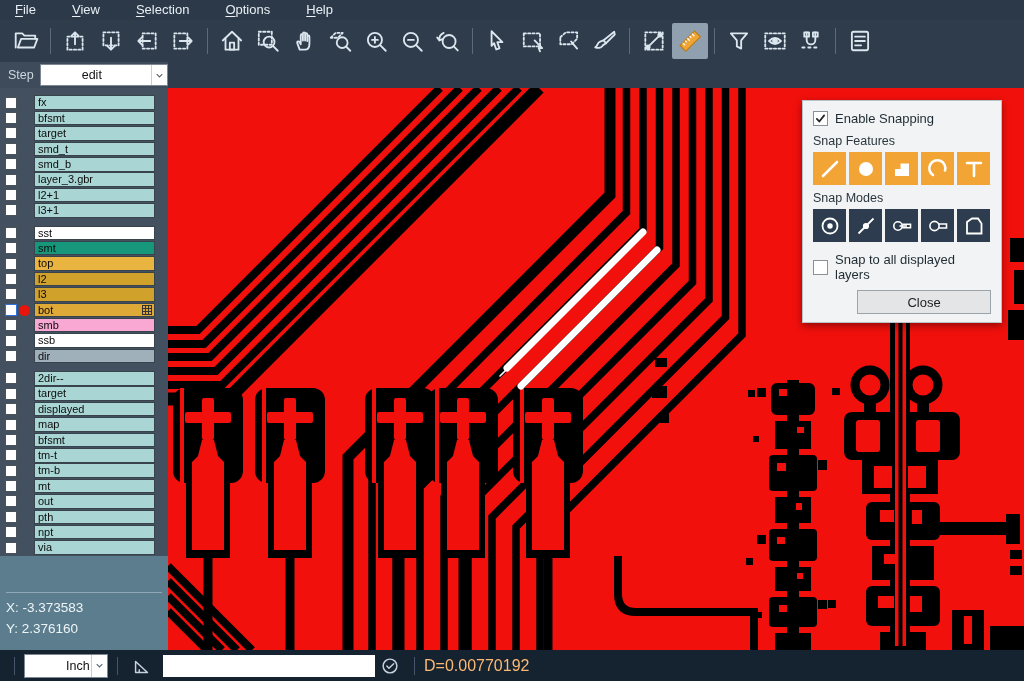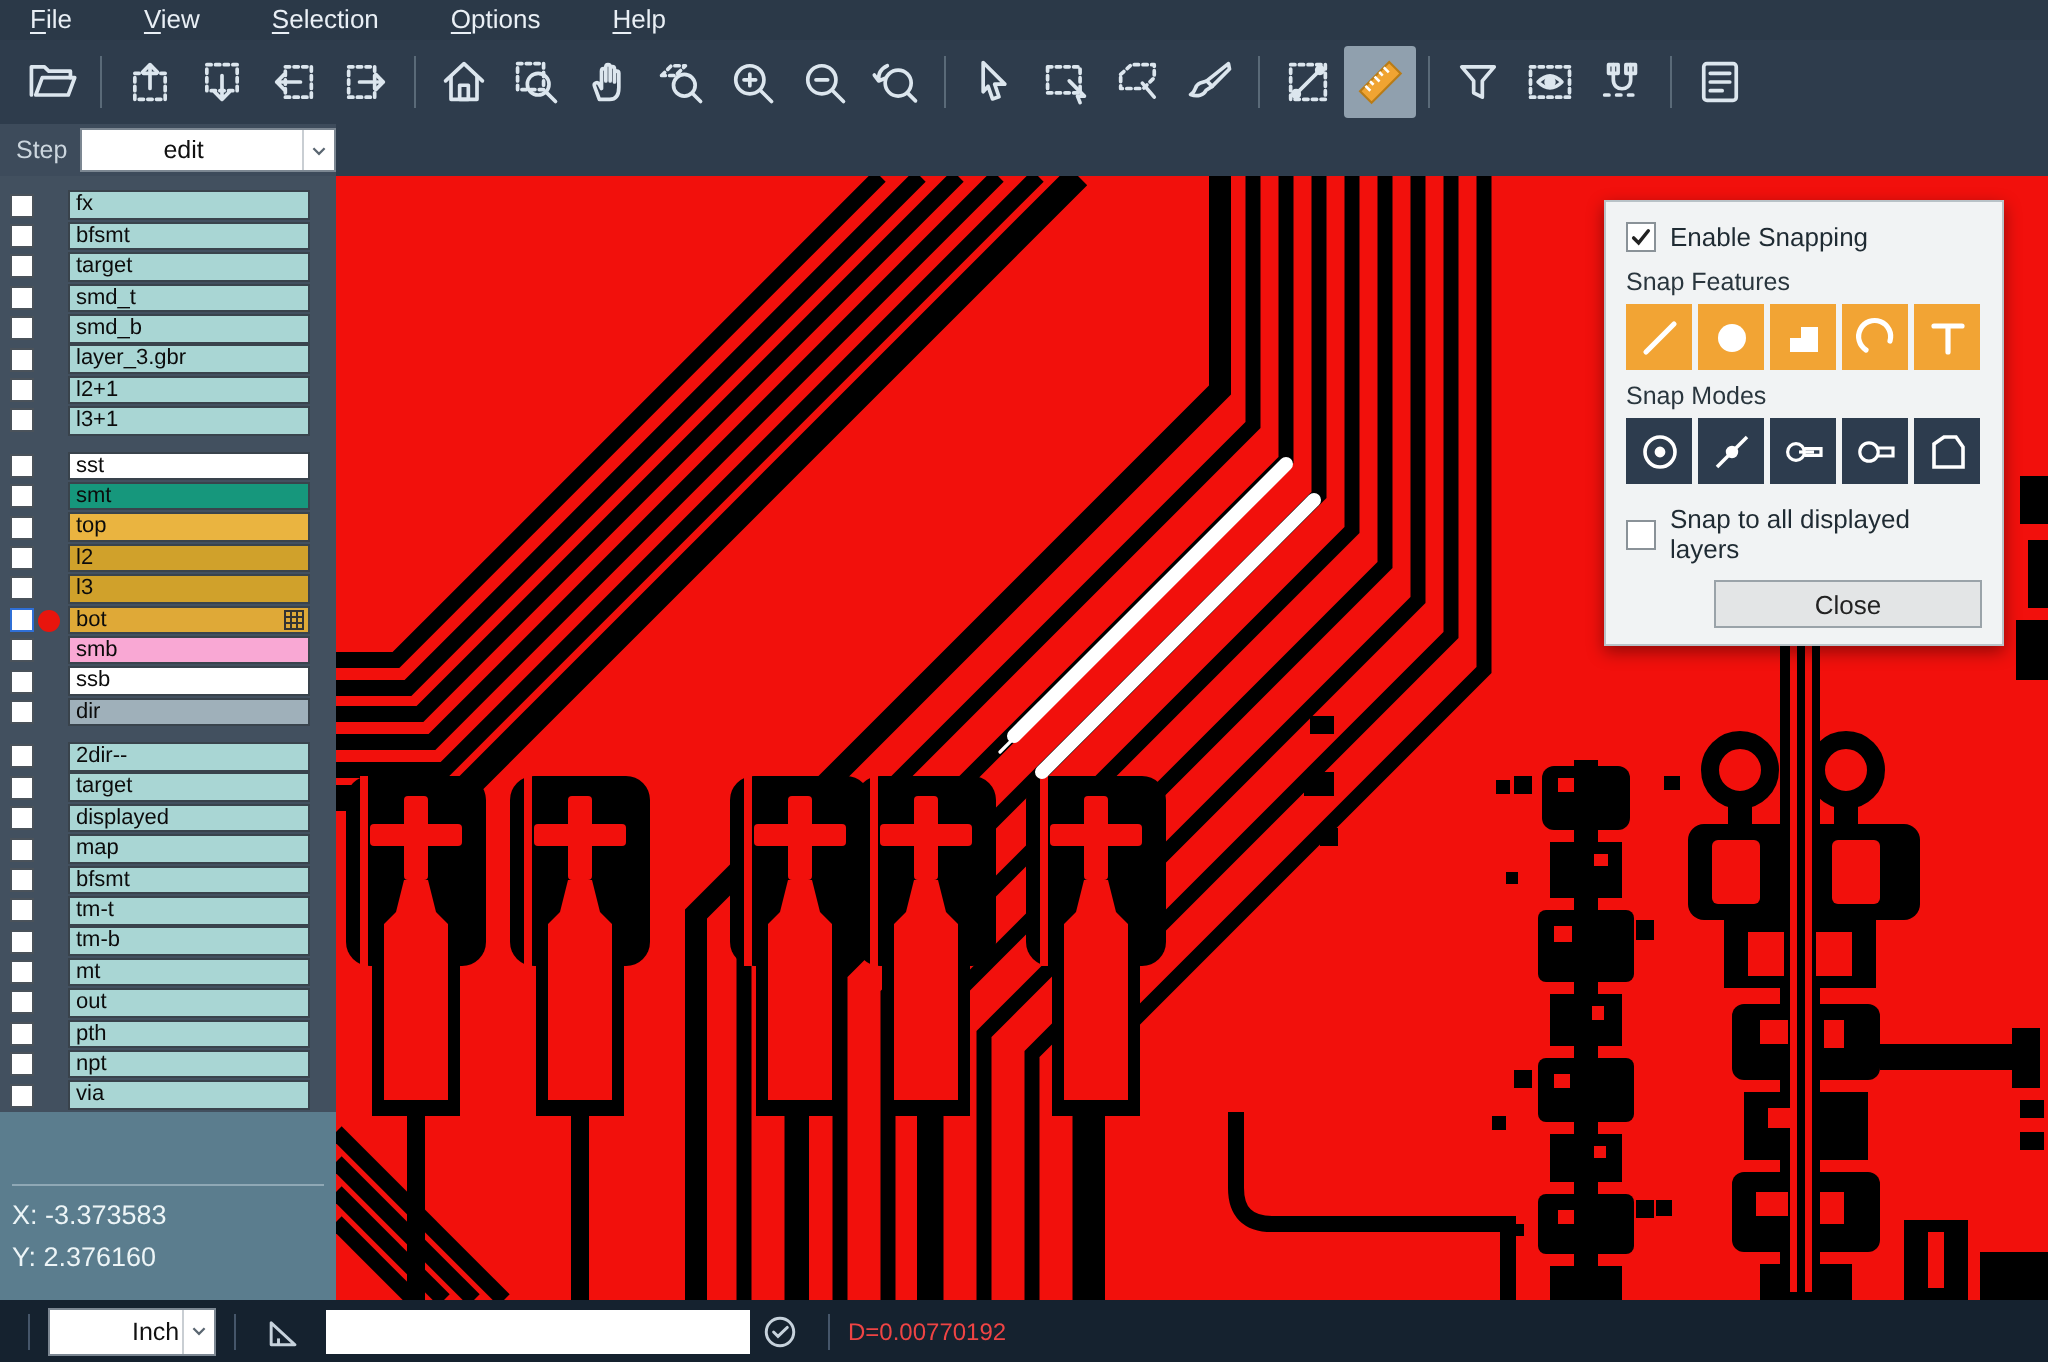--- a/index.html
+++ b/index.html
@@ -72,21 +72,21 @@
   #snap-close-btn{margin-top:8px;height:22px;background:#e3e5e6;border:1px solid #9aa3a9;
                   font-size:13px;color:#222;display:flex;align-items:center;justify-content:center;margin-left:44px;}
   
   #bottombar{height:31px;background:#15222f;display:flex;align-items:center;padding-left:5px;}
   .bsep{width:1px;height:18px;background:#45566a;margin:0 9px;}
   #unit-combo{width:46px;height:22px;}
   .bicon{color:#c6d2dc;display:flex;margin:0 4px;}
   .bicon svg{width:22px;height:22px;}
   #measure-input{width:212px;height:22px;border:none;background:#fff;margin-left:6px;
                  font-size:12px;padding:0 4px;box-sizing:border-box;}
-  #distance-label{color:#ef4444;font-size:12px;}
+  #distance-label{color:#fdba74;font-size:16px;}
 </style>
 </head>
 <body>
 
 <div id="menubar">
     <div class="menu-item"><u>F</u>ile</div>
     <div class="menu-item"><u>V</u>iew</div>
     <div class="menu-item"><u>S</u>election</div>
     <div class="menu-item"><u>O</u>ptions</div>
     <div class="menu-item"><u>H</u>elp</div>

